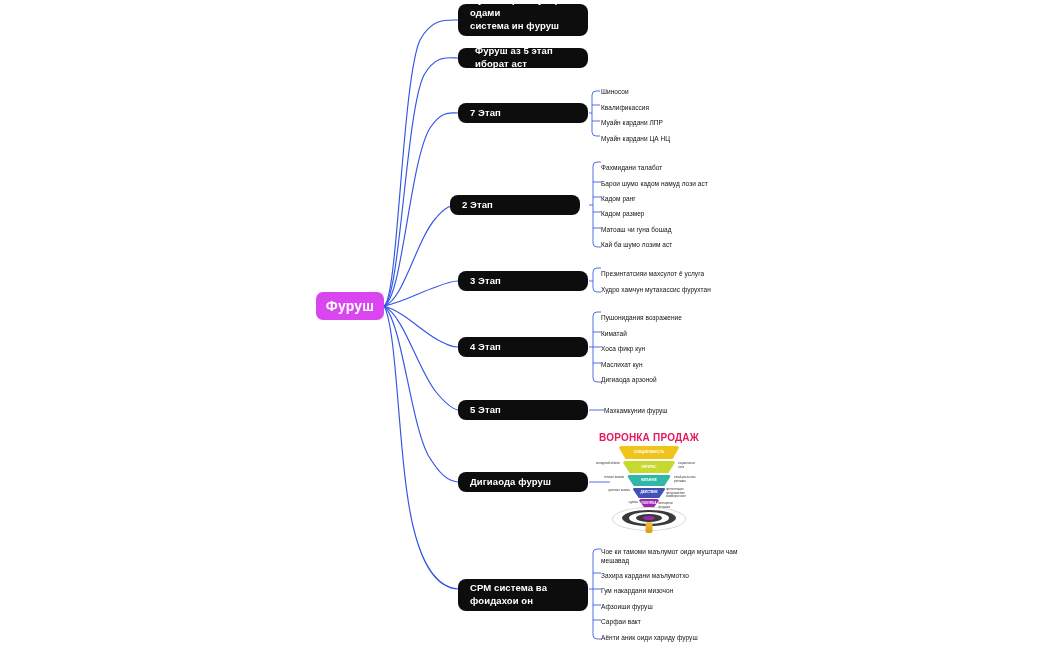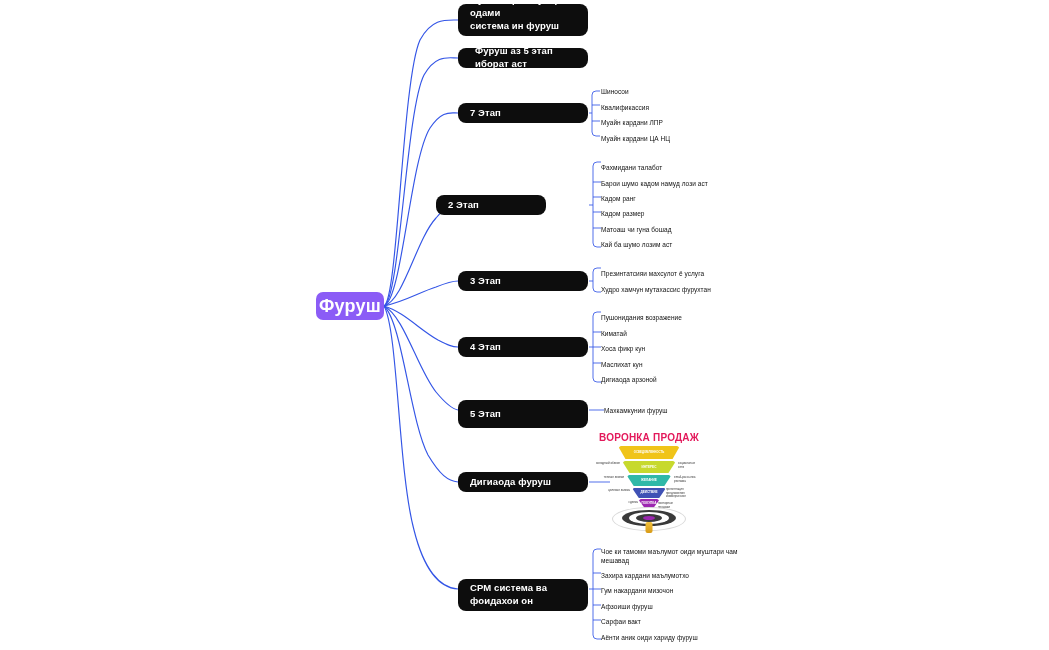--- a/index.html
+++ b/index.html
@@ -15,24 +15,24 @@
 
   .node{
     position:absolute;
     box-sizing:border-box;
     display:flex;
     align-items:center;
   }
 
   
   .root{
-    background:#8b5cf6;
+    background:#d946ef;
     color:#ffffff;
     border-radius:7px;
-    font-size:18px;
+    font-size:14px;
     font-weight:700;
     padding:0 14px;
     letter-spacing:.2px;
     justify-content:center;
   }
 
   
   .branch{
     background:#0d0d0d;
     color:#ffffff;
@@ -156,33 +156,33 @@
   </div>
 
   <div class="node branch" style="left:458px;top:48px;width:130px;height:20px;padding-left:17px;">
     <span>Фуруш аз 5 этап иборат аст</span>
   </div>
 
   <div class="node branch" style="left:458px;top:103px;width:130px;height:20px;">
     <span>7 Этап</span>
   </div>
 
-  <div class="node branch" style="left:436px;top:195px;width:110px;height:20px;">
+  <div class="node branch" style="left:450px;top:195px;width:130px;height:20px;">
     <span>2 Этап</span>
   </div>
 
   <div class="node branch" style="left:458px;top:271px;width:130px;height:20px;">
     <span>3 Этап</span>
   </div>
 
   <div class="node branch" style="left:458px;top:337px;width:130px;height:20px;">
     <span>4 Этап</span>
   </div>
 
-  <div class="node branch" style="left:458px;top:400px;width:130px;height:28px;">
+  <div class="node branch" style="left:458px;top:400px;width:130px;height:20px;">
     <span>5 Этап</span>
   </div>
 
   <div class="node branch" style="left:458px;top:472px;width:130px;height:20px;">
     <span>Дигиаода фуруш</span>
   </div>
 
   <div class="node branch" style="left:458px;top:579px;width:130px;height:32px;">
     <span>СРМ система ва фоидахои он</span>
   </div>

